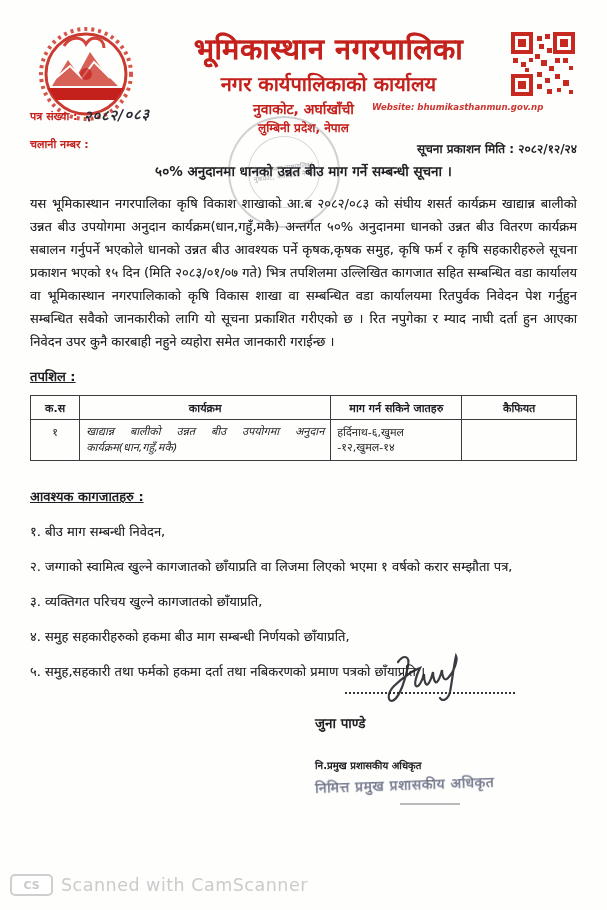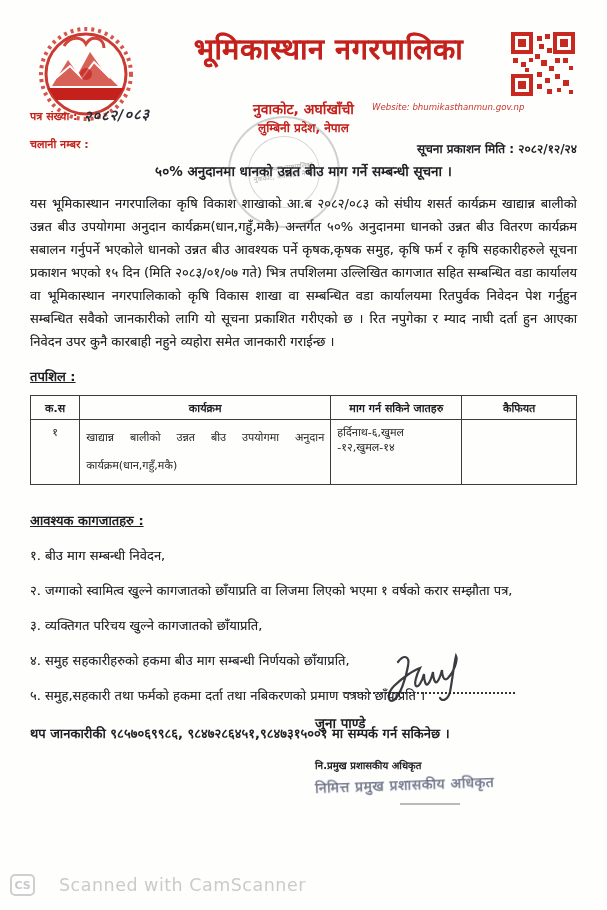--- a/index.html
+++ b/index.html
@@ -25,21 +25,21 @@
     position:absolute; left:170px; right:170px; top:99px; text-align:center;
     color:#c4211c; font-size:14px; font-weight:bold; white-space:nowrap;
   }
   .org-addr2 {
     position:absolute; left:170px; right:170px; top:119px; text-align:center;
     color:#c4211c; font-size:12px; font-weight:bold; white-space:nowrap;
   }
   .qr { position:absolute; right:32px; top:32px; width:64px; height:64px; }
   .web-lines { position:absolute; left:372px; top:101px; width:225px; }
   .web-line {
-    color:#c9362f; font-size:8.6px; font-style:italic; line-height:13px; white-space:nowrap;
+    color:#c9362f; font-size:8.6px; font-style:italic; line-height:13px; white-space:nowrap;font-weight:bold;
   }
   .refno { position:absolute; left:30px; top:104px; font-size:11px; color:#c4211c; font-weight:bold; }
   .refno .hand {
     color:#2b2b36; font-size:14.5px; font-style:italic; font-weight:bold;
     letter-spacing:1px; display:inline-block; transform:rotate(-2deg); margin-left:3px;
   }
   .chalani { position:absolute; left:30px; top:136px; font-size:11px; color:#c4211c; font-weight:bold; }
   .notice-date {
     position:absolute; right:30px; top:140px; font-size:12px; font-weight:bold;
     color:#1f1f23; white-space:nowrap;
@@ -76,40 +76,40 @@
     width:100%; border-collapse:collapse; margin-top:10px; font-size:11px; color:#1f1f23;
   }
   table.detail th, table.detail td { border:1.2px solid #3c3c40; padding:4px 6px; }
   table.detail th { font-weight:bold; text-align:center; height:24px; }
   table.detail td { vertical-align:top; }
   .col-sn { width:9%; }
   .col-prog { width:46%; }
   .col-var { width:24%; }
   .col-rem { width:21%; }
   td.sn-cell { text-align:center; }
-  td.prog-cell { text-align:justify; line-height:28px; }
+  td.prog-cell { text-align:justify; line-height:16px;font-style:italic; }
   .doc-item { font-size:13px; color:#1f1f23; margin-top:17px; text-shadow:0 0 .4px rgba(31,31,35,.3); }
   .contact-line { font-size:13px; font-weight:bold; color:#1f1f23; margin-top:20px; }
   
   .sig-block { position:absolute; right:62px; top:648px; width:230px; z-index:2; }
   .sig-svg { position:relative; display:block; margin:0 auto; width:120px; height:58px; }
   .sig-dots { border-bottom:2px dotted #33333a; width:170px; margin:-14px auto 0 auto; }
   .sig-name { font-size:13.5px; font-weight:bold; color:#1f1f23; margin-top:20px; }
   .sig-desig { font-size:10px; font-weight:bold; color:#1f1f23; margin-top:26px; }
   .sig-stamp {
     font-size:14px; font-weight:bold; color:rgba(54,62,92,.66); margin-top:2px;
     transform:rotate(-2deg); letter-spacing:.5px; filter:blur(.3px); white-space:nowrap;
   }
   .sig-undermark { width:60px; height:2px; background:rgba(60,60,70,.35); margin:10px auto 0 auto; }
   
   .watermark { position:absolute; left:10px; bottom:14px; display:flex; align-items:center; z-index:4; }
   .cs-badge {
-    width:25px; height:22px; border:2px solid #cfcfcf; border-radius:5px; color:#c9c9c9;
+    width:43px; height:22px; border:2px solid #cfcfcf; border-radius:5px; color:#c9c9c9;
     font-size:11px; font-weight:bold; display:flex; align-items:center; justify-content:center;
-    margin-right:24px; background:#fff;
+    margin-right:8px; background:#fff;
   }
   .cs-text { color:#cbcbcb; font-size:17.5px; letter-spacing:.5px; }
 </style>
 </head>
 <body>
 
 <div class="page">
 
   <div class="letterhead">
 
@@ -117,20 +117,21 @@
       <circle cx="52" cy="48" r="40" fill="none" stroke="#cb3a30" stroke-width="3"></circle>
       <circle cx="52" cy="48" r="45" fill="none" stroke="#d4564a" stroke-width="4" stroke-dasharray="3 4"></circle>
       <path d="M18 60 L34 34 L44 48 L56 26 L70 46 L84 60 Z" fill="#d0443a" opacity="0.85"></path>
       <path d="M22 52 L36 40 L48 52 L60 36 L76 52" fill="none" stroke="#fff" stroke-width="2"></path>
       <path d="M14 62 L90 62 L82 74 L22 74 Z" fill="#c4211c"></path>
       <path d="M30 20 C36 10 48 10 52 18 C58 8 70 12 70 22" fill="none" stroke="#d0443a" stroke-width="3"></path>
       <circle cx="52" cy="48" r="6" fill="#c4211c" opacity="0.7"></circle>
     </svg>
 
     <div class="org-title">भूमिकास्थान नगरपालिका</div>
+    <div class="org-sub">नगर कार्यपालिकाको कार्यालय</div>
     <div class="org-addr1">नुवाकोट, अर्घाखाँची</div>
     <div class="org-addr2">लुम्बिनी प्रदेश, नेपाल</div>
 
     <svg class="qr" viewBox="0 0 64 64">
       <g fill="#c7281f">
         <rect x="2" y="2" width="18" height="18" fill="none" stroke="#c7281f" stroke-width="4"></rect>
         <rect x="7" y="7" width="8" height="8"></rect>
         <rect x="44" y="2" width="18" height="18" fill="none" stroke="#c7281f" stroke-width="4"></rect>
         <rect x="49" y="7" width="8" height="8"></rect>
         <rect x="2" y="44" width="18" height="18" fill="none" stroke="#c7281f" stroke-width="4"></rect>
@@ -214,21 +215,20 @@
     <div style="margin-top:12px;">
       <span class="sec-heading">आवश्यक कागजातहरु :</span>
     </div>
 
     <div class="doc-item">१. बीउ माग सम्बन्धी निवेदन,</div>
     <div class="doc-item">२. जग्गाको स्वामित्व खुल्ने कागजातको छाँयाप्रति वा लिजमा लिएको भएमा १ वर्षको करार सम्झौता पत्र,</div>
     <div class="doc-item">३. व्यक्तिगत परिचय खुल्ने कागजातको छाँयाप्रति,</div>
     <div class="doc-item">४. समुह सहकारीहरुको हकमा बीउ माग सम्बन्धी निर्णयको छाँयाप्रति,</div>
     <div class="doc-item">५. समुह,सहकारी तथा फर्मको हकमा दर्ता तथा नबिकरणको प्रमाण पत्रको छाँयाप्रति ।</div>
 
-    <div class="contact-line">थप जानकारीकी ९८५७०६९९८६, ९८४७२८६४५१,९८४७३१५००१ मा सम्पर्क गर्न सकिनेछ ।</div>
   </div>
 
   <div class="sig-block">
     <svg class="sig-svg" viewBox="0 0 120 58">
       <path d="M28 14 C34 6 40 8 38 18 C36 30 30 48 24 52 C18 56 16 46 24 38 C32 30 44 22 50 20 C46 28 44 36 46 38 C48 40 52 34 54 26 C54 34 56 38 58 36 C60 34 62 28 63 24 C63 30 65 36 67 34 C69 32 71 26 72 22 C72 28 74 34 78 30 C84 24 88 12 86 8 C84 16 82 34 80 44 C78 52 72 54 70 50" fill="none" stroke="#26262c" stroke-width="2.2" stroke-linecap="round" opacity="0.9"></path>
     </svg>
     <div class="sig-dots"></div>
     <div class="sig-name">जुना पाण्डे</div>
     <div class="sig-desig">नि.प्रमुख प्रशासकीय अधिकृत</div>
     <div class="sig-stamp">निमित्त प्रमुख प्रशासकीय अधिकृत</div>

